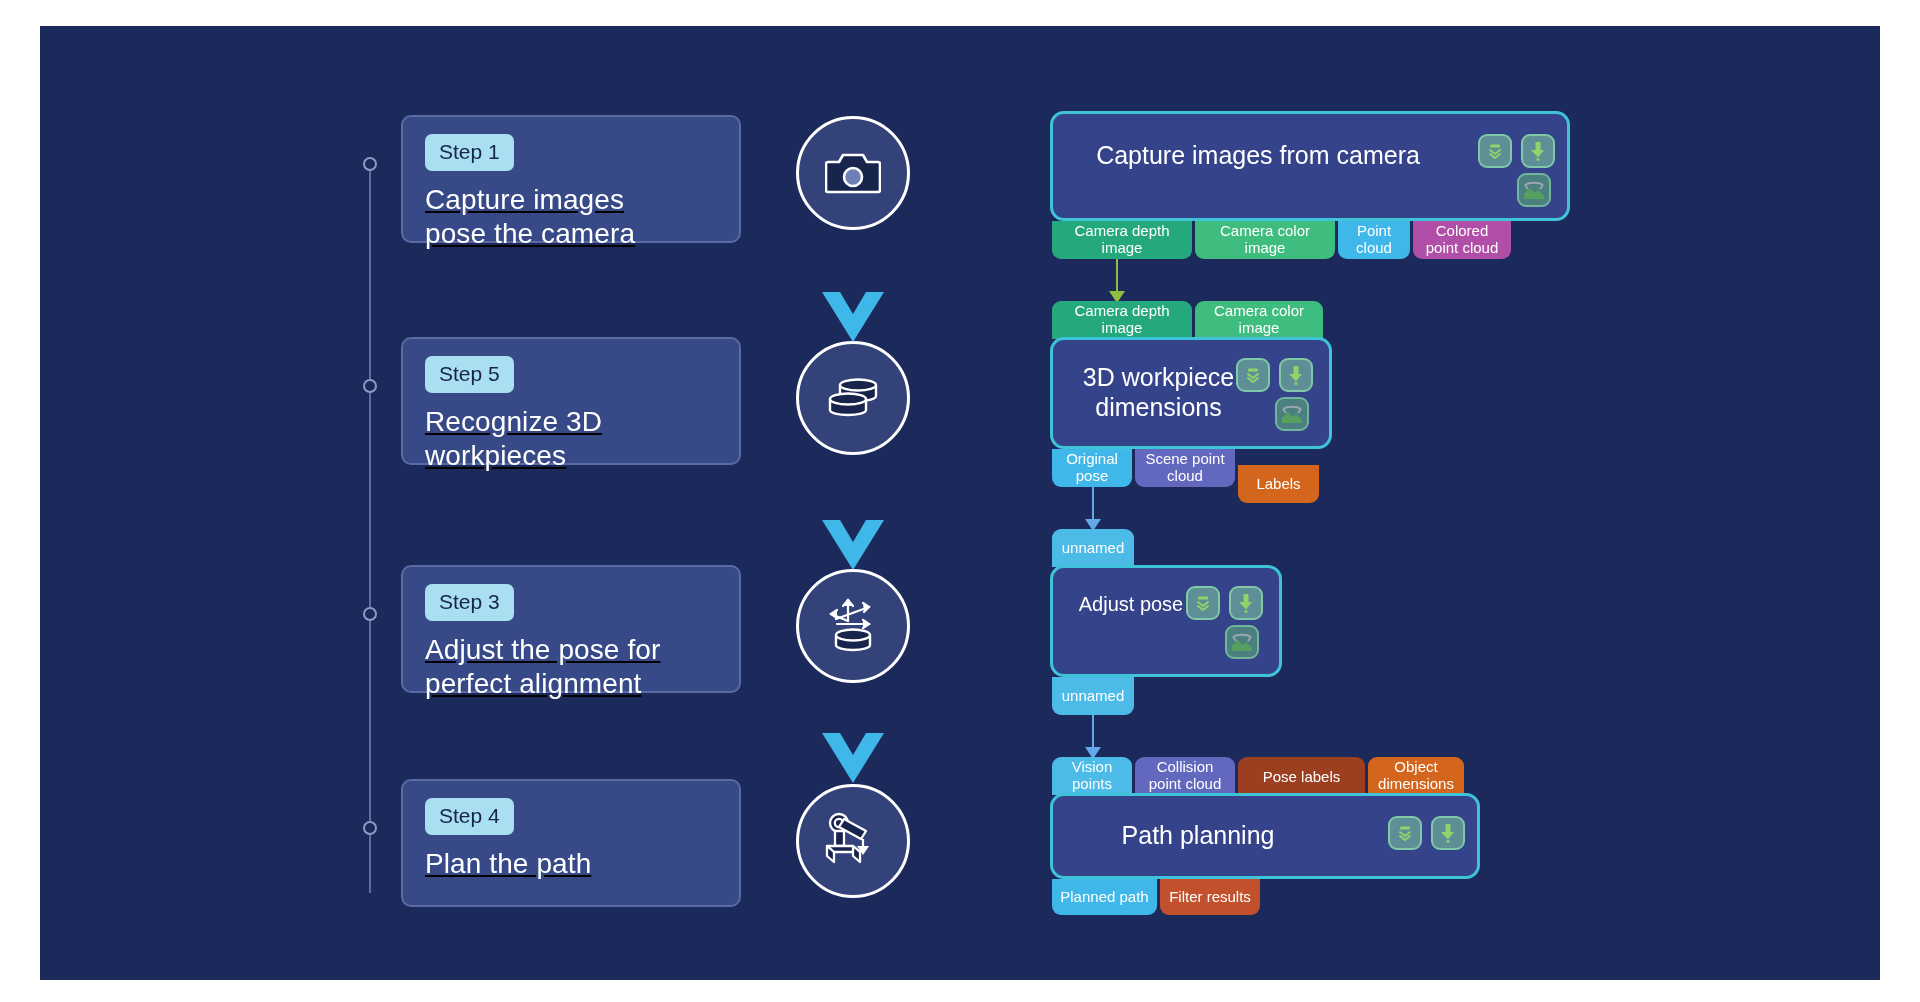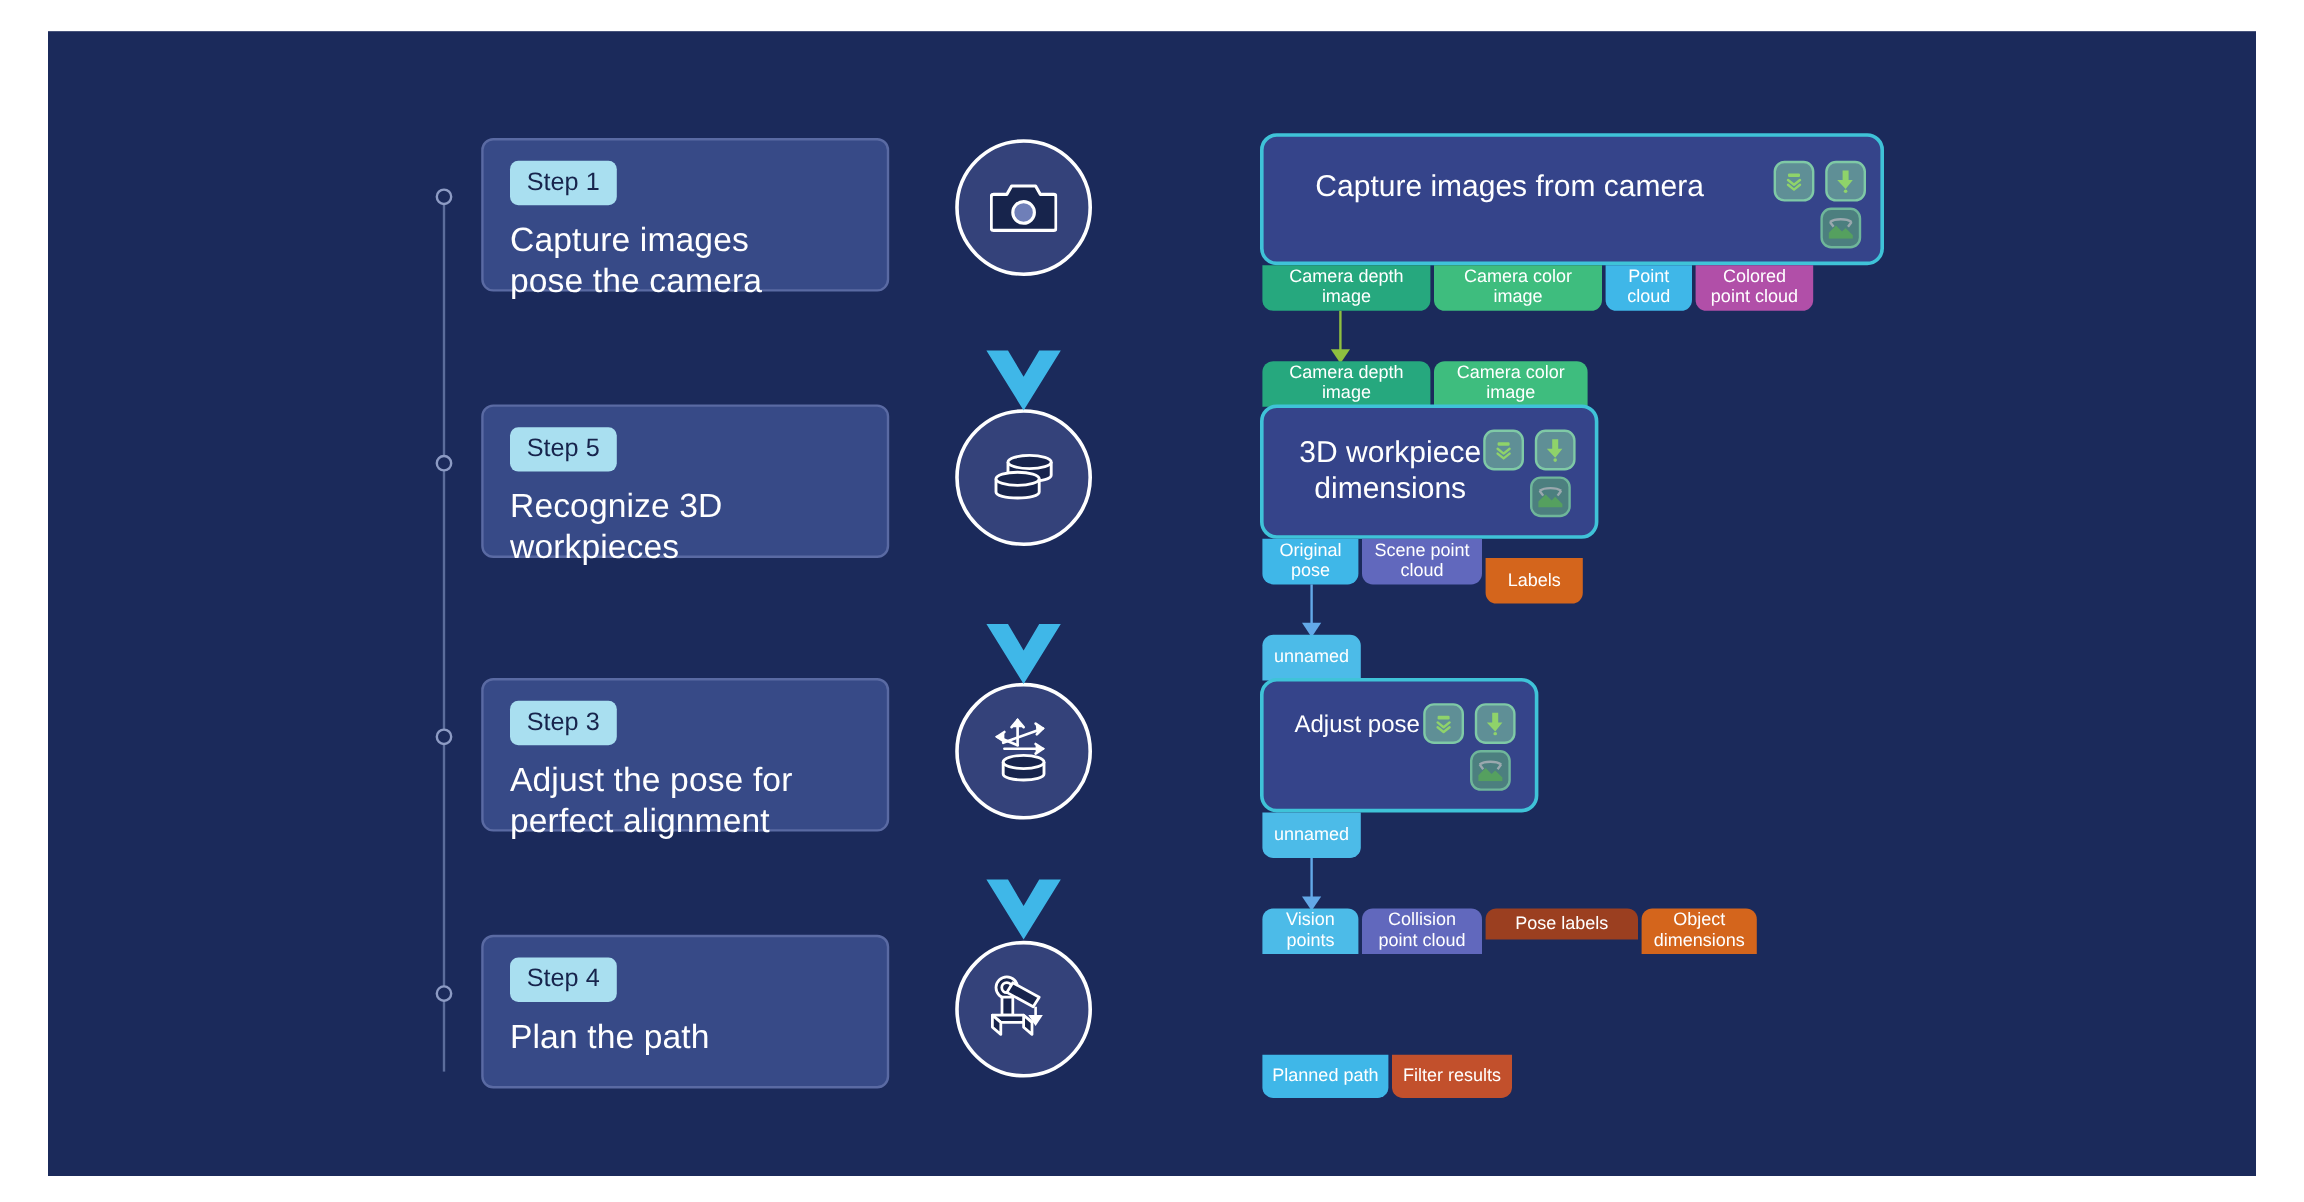--- a/index.html
+++ b/index.html
@@ -12,21 +12,21 @@
 
   
   #steps{position:absolute;left:275px;top:75px;width:430px;height:850px;}
   .rail{position:absolute;left:54px;top:62px;width:2px;height:730px;background:#5c6d9c;}
   .rail-dot{position:absolute;left:48px;width:14px;height:14px;border-radius:50%;
     border:2px solid #8d9bc4;background:#1b2a5b;box-sizing:border-box;}
 
   .step-card{
     position:absolute;left:86px;width:340px;
     background:#374a87;border:2px solid #5a6aa3;border-radius:10px;
-    box-sizing:border-box;padding:17px 22px 20px 22px;
+    box-sizing:border-box;padding:17px 22px 20px 22px;text-decoration:underline;
   }
   .step-badge{
     display:inline-block;background:#a9dff0;color:#17244c;
     font-size:21px;line-height:1;padding:7px 14px 9px 14px;border-radius:7px;
     font-family:"Liberation Sans",sans-serif;
   }
   .step-title{
     margin-top:12px;color:#ffffff;font-size:28px;line-height:1.22;font-weight:400;
     letter-spacing:.1px;
   }
@@ -283,21 +283,39 @@
       </div>
     </div>
 
     <div class="port" style="left:2px;top:576px;width:82px;height:38px;background:#4cbbe8">unnamed</div>
 
     <div class="edge blue" style="left:42px;top:614px;height:34px"></div>
     <div class="arrowhead blue" style="left:35px;top:646px"></div>
 
     <div class="port top" style="left:2px;top:656px;width:80px;height:38px;background:#4cbbe8">Vision points</div>
     <div class="port top" style="left:85px;top:656px;width:100px;height:38px;background:#6168bd">Collision point cloud</div>
-    <div class="port top" style="left:188px;top:656px;width:127px;height:26px;background:#9b3f20">Pose labels</div>
+    <div class="port top" style="left:188px;top:656px;width:127px;height:40px;background:#9b3f20">Pose labels</div>
     <div class="port top" style="left:318px;top:656px;width:96px;height:38px;background:#d4651c">Object dimensions</div>
 
+    <div class="node" style="left:0;top:692px;width:430px;height:86px">
+      <div class="node-title" style="left:20px;top:24px;font-size:25px;width:250px">Path planning</div>
+      <div class="btnrow" style="left:335px;top:20px">
+        <span class="ibtn">
+          <svg width="18" height="18" viewBox="0 0 18 18">
+            <rect x="4" y="2.5" width="10" height="3" rx="1" fill="#8fd36a"></rect>
+            <path d="M4 8l5 4 5-4" stroke="#8fd36a" stroke-width="2" fill="none" stroke-linecap="round" stroke-linejoin="round"></path>
+            <path d="M4 12l5 4 5-4" stroke="#8fd36a" stroke-width="2" fill="none" stroke-linecap="round" stroke-linejoin="round"></path>
+          </svg>
+        </span>
+        <span class="ibtn" style="margin-left:5px">
+          <svg width="16" height="20" viewBox="0 0 16 20">
+            <path d="M5.5 1h5v8h3.5L8 16.5 1 9h4.5z" fill="#8fd36a"></path>
+            <circle cx="8" cy="18.4" r="1.5" fill="#8fd36a"></circle>
+          </svg>
+        </span>
+      </div>
+    </div>
 
     <div class="port" style="left:2px;top:778px;width:105px;height:36px;background:#3fb7e8">Planned path</div>
     <div class="port" style="left:110px;top:778px;width:100px;height:36px;background:#c2502c">Filter results</div>
 
   </div>
 </div>
 
 </body></html>

